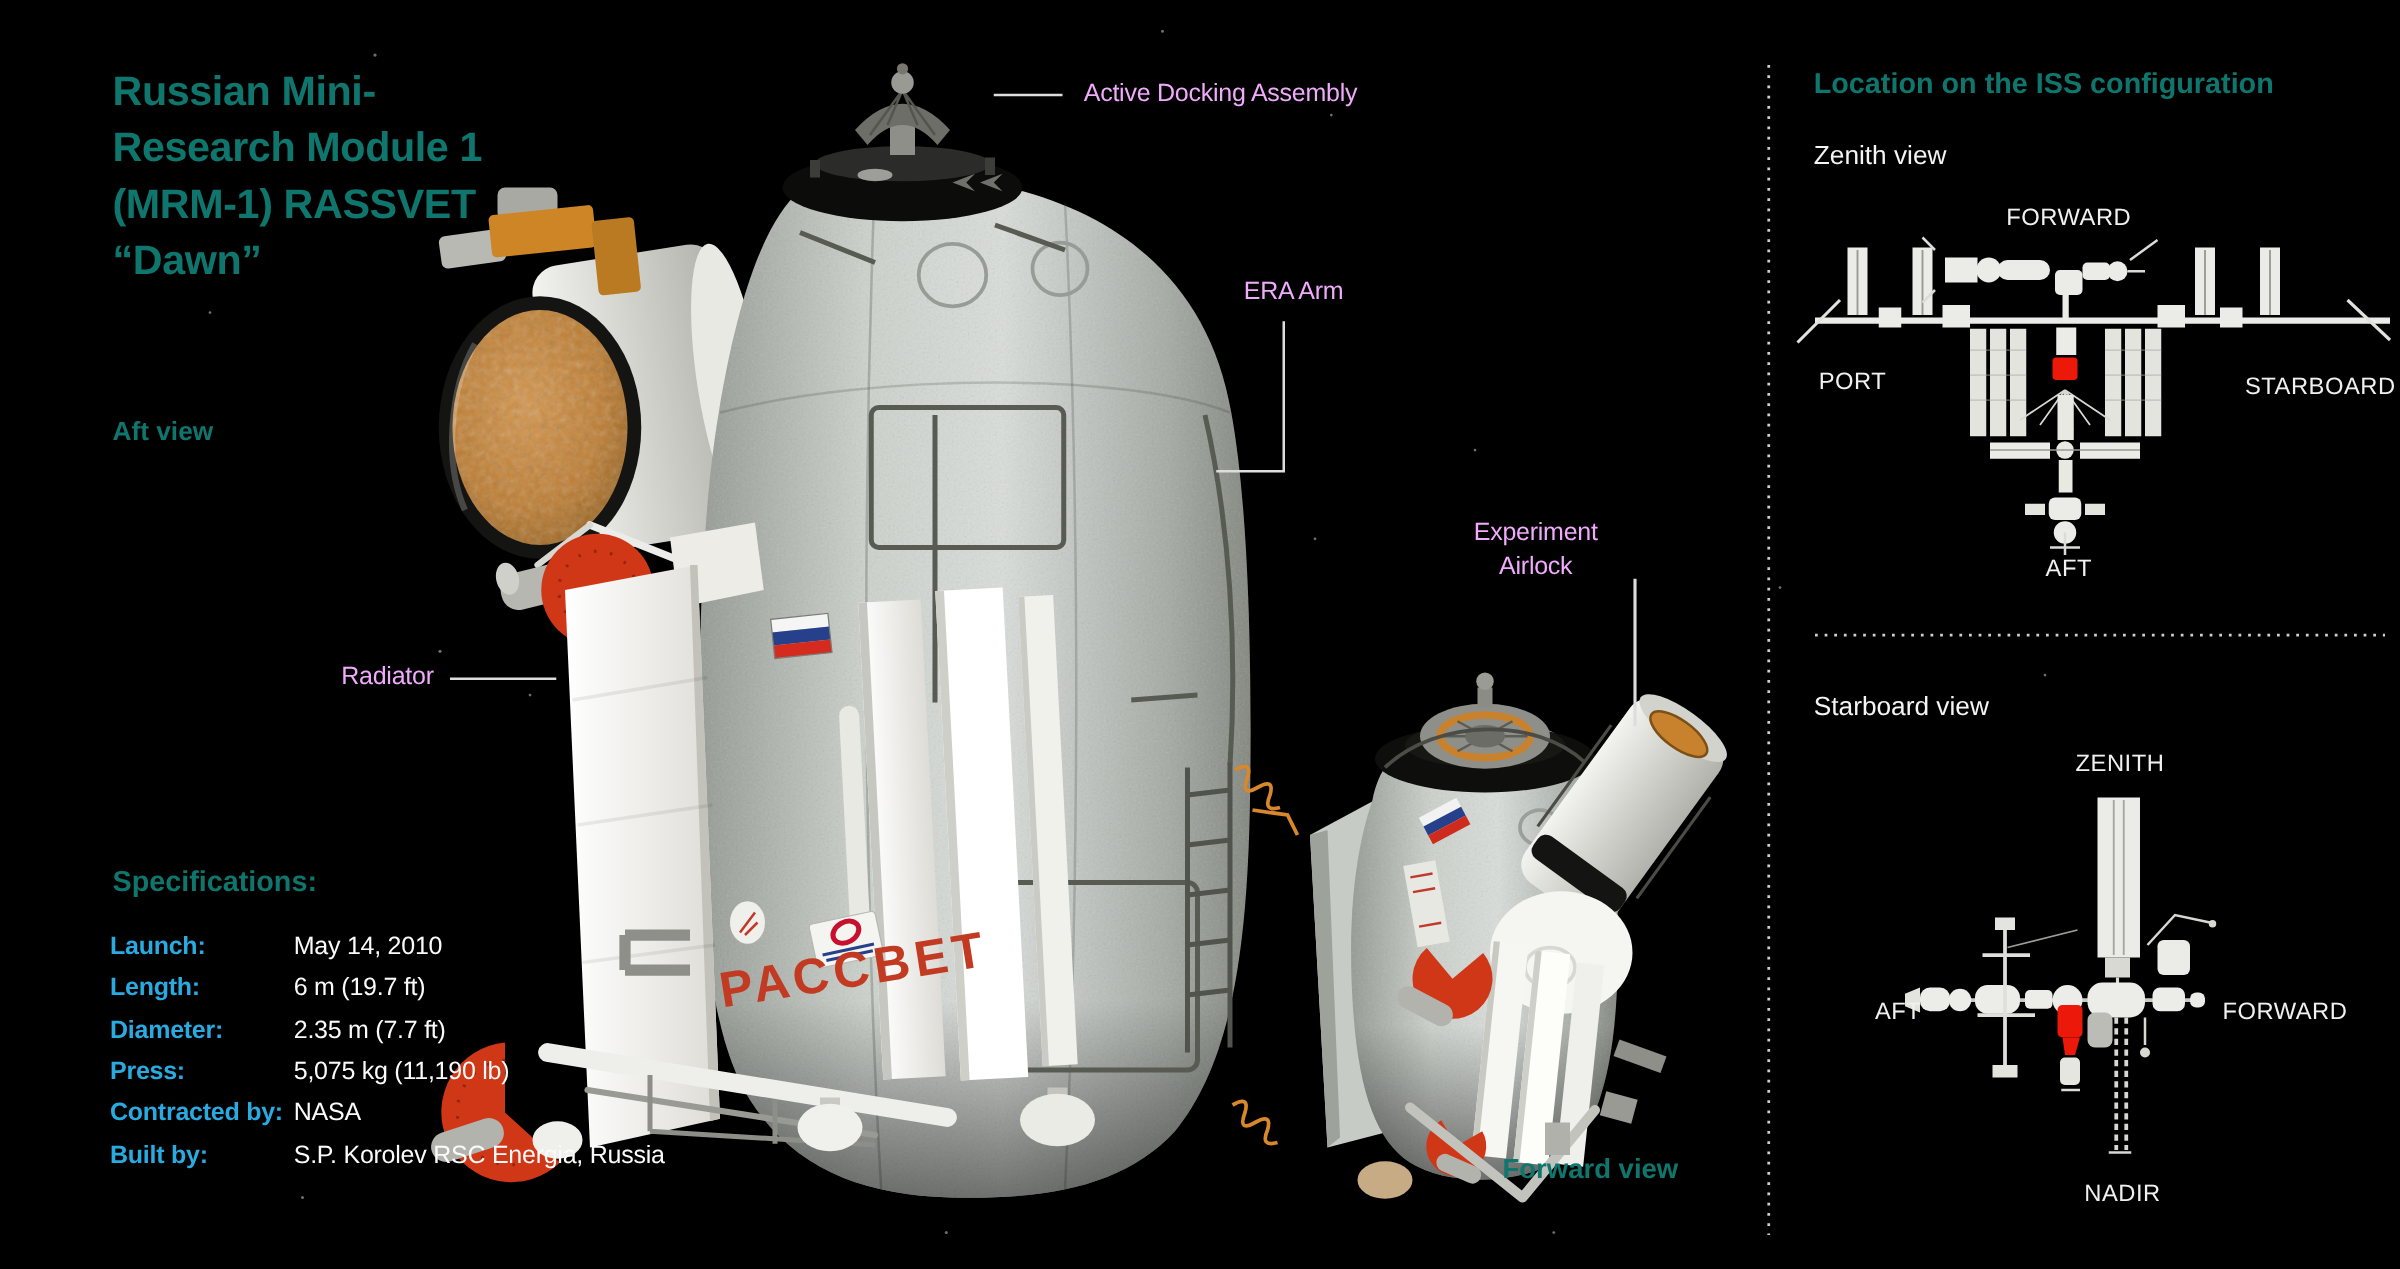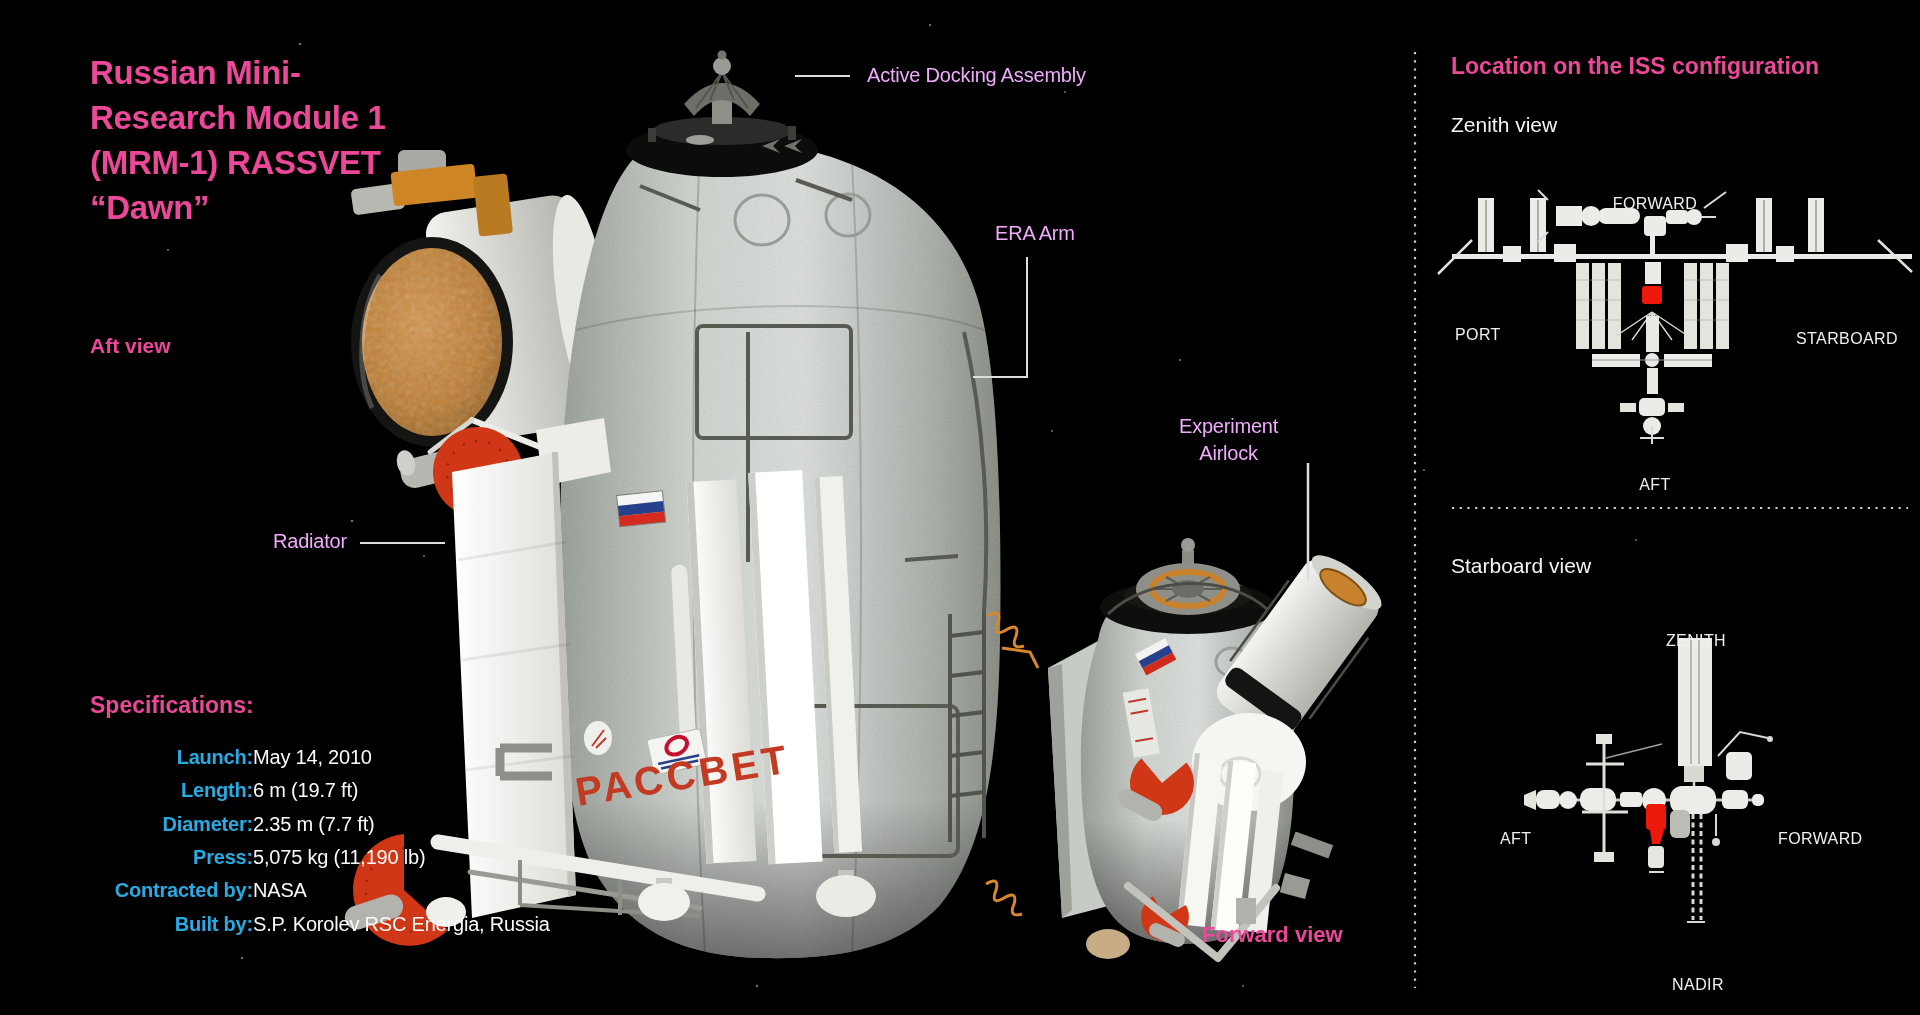--- a/index.html
+++ b/index.html
@@ -1,33 +1,33 @@
 <!DOCTYPE html>
 <html><head>
 <meta charset="utf-8">
 <style>
   html,body{margin:0;padding:0;background:#000;}
   .canvas{position:relative;width:1920px;height:1015px;background:#000;overflow:hidden;
           font-family:"Liberation Sans",sans-serif;color:#f2f2f2;}
   .abs{position:absolute;}
-  .cyan{color:#ec4899;}
+  .cyan{color:#0f766e;}
   .title{left:90px;top:50px;width:400px;font-size:33px;font-weight:bold;line-height:45px;
          letter-spacing:-0.3px;}
   .view-label{font-size:21px;font-weight:bold;}
   .aft-view{left:90px;top:334px;}
   .forward-view{left:1202px;top:922px;font-size:22px;}
   .callout{font-size:20px;color:#f0abfc;line-height:27px;letter-spacing:-0.2px;}
   .spec-heading{left:90px;top:682px;font-size:23px;font-weight:bold;margin-top:10px;}
-  .spec-table{left:106px;top:741px;width:480px;text-align:right;}
+  .spec-table{left:88px;top:741px;width:480px;}
   .spec-row{display:flex;height:33.3px;align-items:center;font-size:20px;letter-spacing:-0.2px;}
   .spec-label{width:147px;font-weight:bold;color:#29abe2;flex:none;}
   .spec-value{color:#fafafa;}
   .panel-heading{left:1451px;top:53px;font-size:23px;font-weight:bold;}
   .panel-sub{font-size:21px;color:#f4f4f4;}
-  .dirlabel{font-size:16px;color:#f0f0f0;letter-spacing:0.4px;white-space:nowrap;margin-top:31px;}
+  .dirlabel{font-size:19px;color:#f0f0f0;letter-spacing:0.4px;white-space:nowrap;}
   .ctr{transform:translateX(-50%);}
   svg.art{position:absolute;left:0;top:0;}
 </style>
 </head>
 <body>
 
 <div class="canvas">
 
   <svg class="art" width="1920" height="1015" viewBox="0 0 1920 1015">
     <defs>

